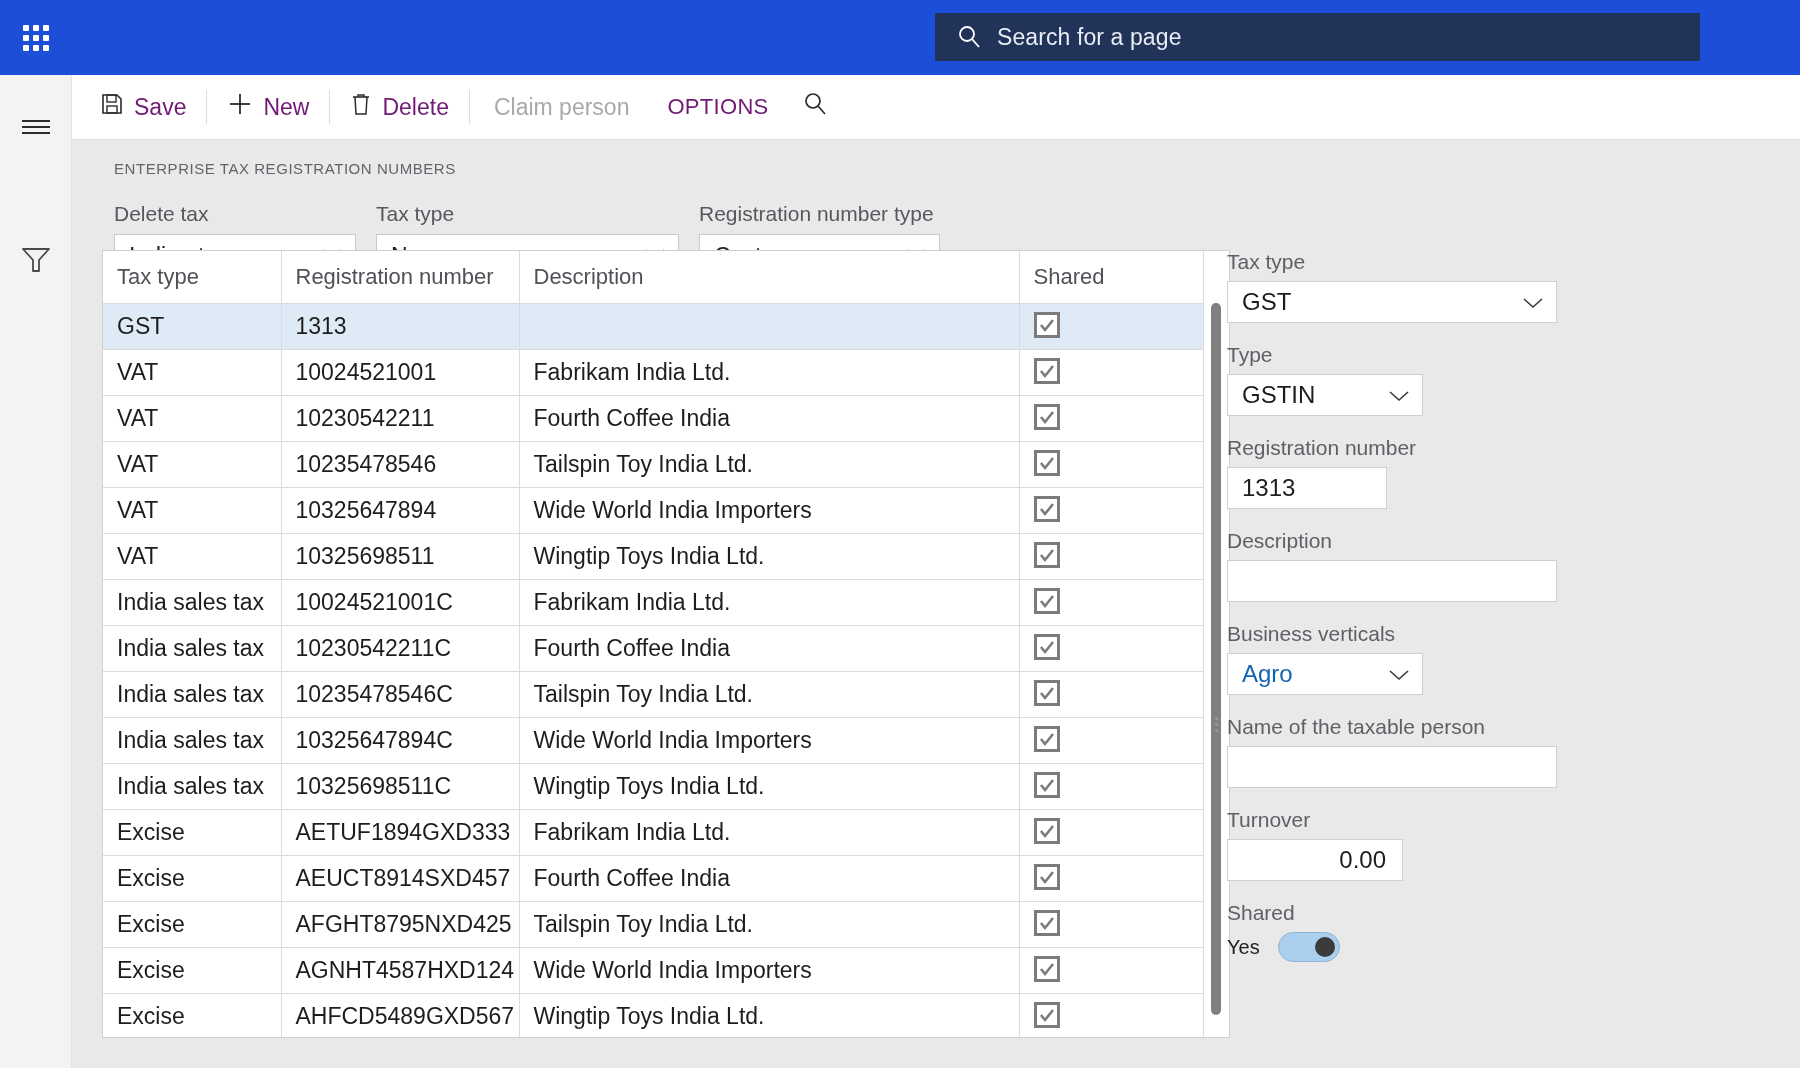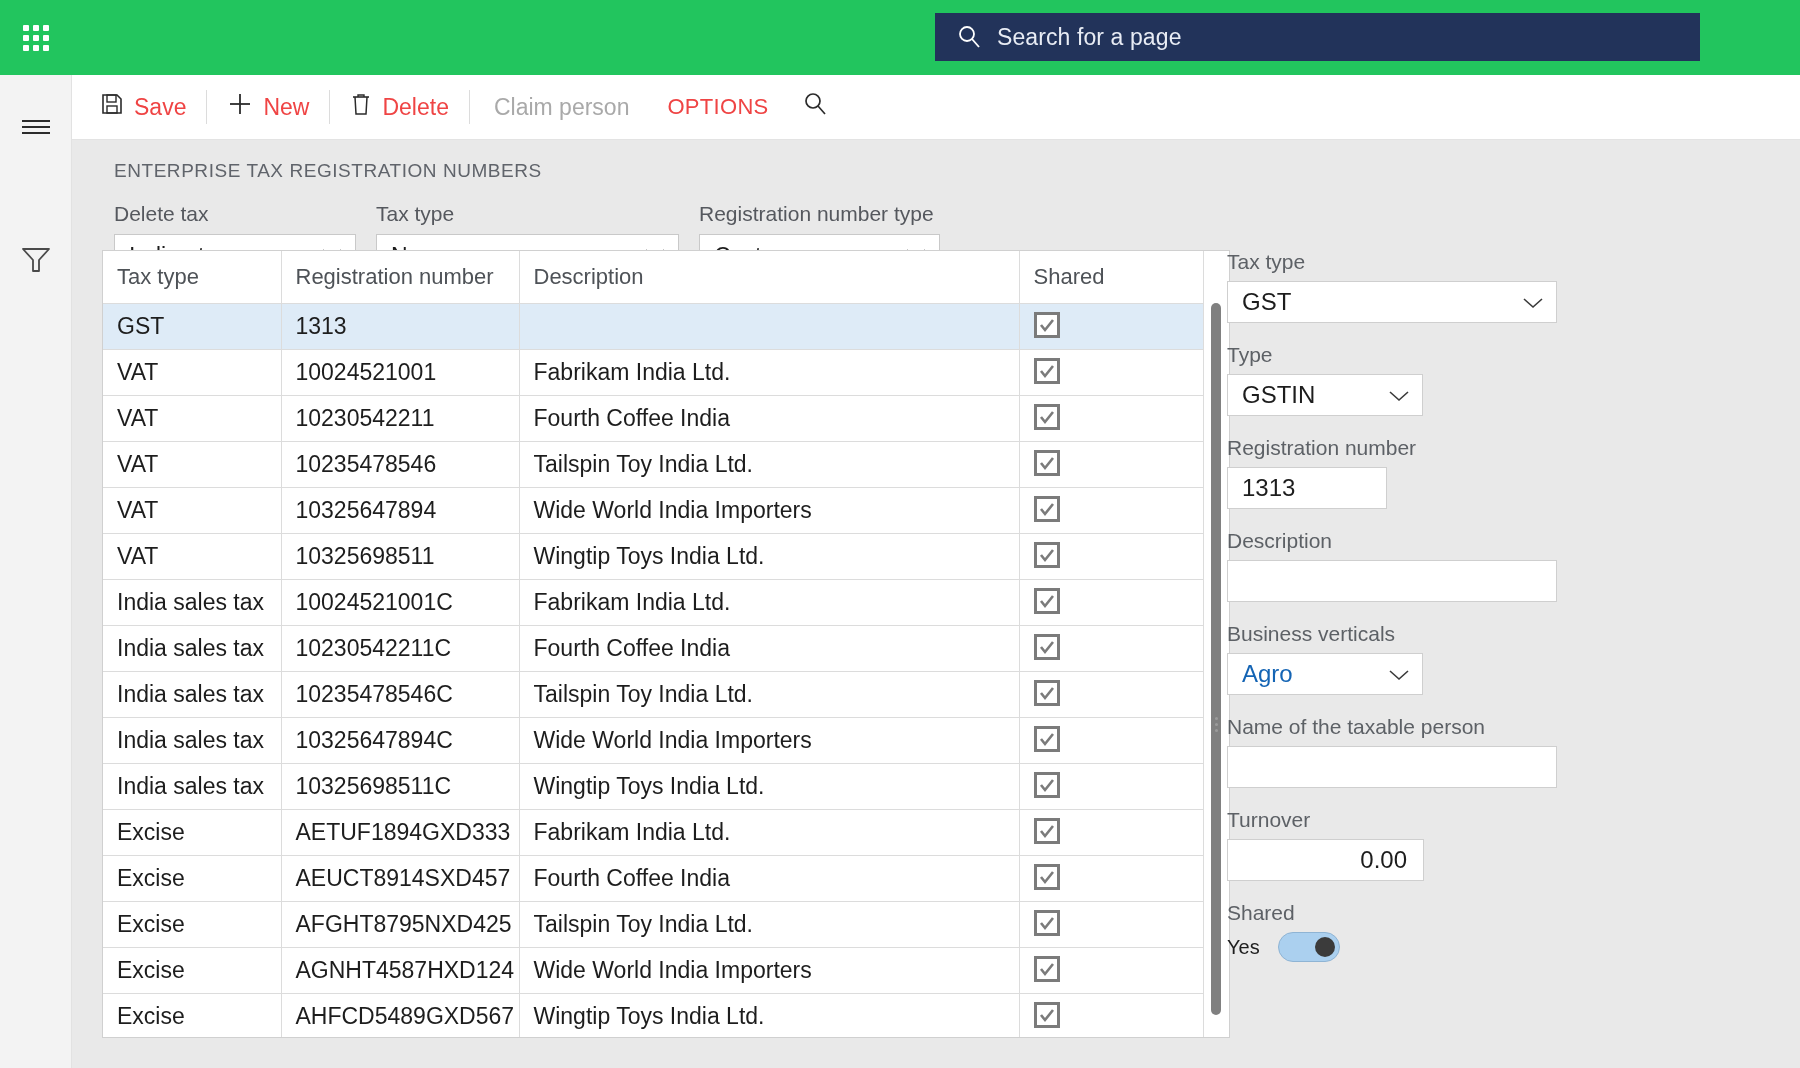--- a/index.html
+++ b/index.html
@@ -6,21 +6,21 @@
   html, body {
     width: 1800px; height: 1068px;
     font-family: "Liberation Sans", sans-serif;
     background: #ffffff;
     overflow: hidden;
   }
 
   
   .topbar {
     position: absolute; left: 0; top: 0; width: 1800px; height: 75px;
-    background: #22c55e;
+    background: #1d4ed8;
     display: flex; align-items: center;
   }
   .waffle {
     width: 40px; height: 40px; margin-left: 16px;
     display: grid; grid-template-columns: repeat(3, 1fr); grid-template-rows: repeat(3, 1fr);
     gap: 4px; padding: 7px; cursor: pointer;
   }
   .waffle i { display:block; width: 6px; height: 6px; background: #ffffff; border-radius: 1px; }
   .searchwrap {
     position: absolute; left: 935px; top: 13px; width: 765px; height: 48px;
@@ -43,36 +43,36 @@
 
   
   .cmdbar {
     position: absolute; left: 72px; top: 75px; width: 1728px; height: 65px;
     background: #ffffff; border-bottom: 1px solid #e3e3e3;
     display: flex; align-items: center; padding-left: 12px;
   }
   .cmd {
     display: flex; align-items: center; gap: 10px;
     height: 44px; padding: 0 16px; cursor: pointer;
-    font-size: 23px; color: #ef4444; white-space: nowrap;
+    font-size: 23px; color: #701a75; white-space: nowrap;
   }
   .cmd.disabled { color: #a9a9a9; cursor: default; }
   .cmd.plain { padding: 0 20px; }
   .vsep { width: 1px; height: 34px; background: #dcdcdc; margin: 0 4px; }
   .cmd.optlabel { font-size: 22px; letter-spacing: .3px; padding: 0 18px; }
   .cmd.searchicon { padding: 0 16px; }
 
   
   .work {
     position: absolute; left: 72px; top: 140px; width: 1728px; height: 928px;
     background: #e9e9e9;
   }
   .pagetitle {
     position: absolute; left: 42px; top: 20px;
-    font-size: 19px; letter-spacing: .55px; color: #60646b; text-transform: uppercase;
+    font-size: 15px; letter-spacing: .55px; color: #60646b; text-transform: uppercase;
   }
 
   
   .filters { position: absolute; left: 42px; top: 62px; display: flex; gap: 20px; }
   .fld .lbl { font-size: 21px; color: #55585e; margin-bottom: 8px; }
   .ddl {
     height: 44px; background: #ffffff; border: 1px solid #c9c9c9;
     display: flex; align-items: center; justify-content: space-between;
     padding: 0 12px 0 14px; cursor: pointer;
   }
@@ -115,21 +115,21 @@
     height: 42px; background: #ffffff; border: 1px solid #cfcfcf;
     display: flex; align-items: center; padding: 0 12px 0 14px;
     font-size: 24px; color: #1d1d1d; cursor: text;
   }
   .dinput.sel { justify-content: space-between; cursor: pointer; }
   .dinput.num { justify-content: flex-end; padding-right: 16px; }
   .dinput.link span.v { color: #1464b4; }
   .dw-full { width: 330px; }
   .dw-mid  { width: 196px; }
   .dw-s    { width: 160px; }
-  .dw-m    { width: 197px; }
+  .dw-m    { width: 176px; }
   .draghandle {
     position: absolute; left: -12px; top: 2px; display: flex; flex-direction: column;
     gap: 3px; cursor: move;
   }
   .draghandle i { width: 3px; height: 3px; background: #9b9b9b; border-radius: 50%; display:block; }
 
   .toggle-row { display:flex; align-items:center; gap: 18px; margin-top: 6px; }
   .toggle-yes { font-size: 20px; color: #1d1d1d; }
   .toggle {
     width: 62px; height: 30px; border-radius: 15px; background: #abd0ef;

